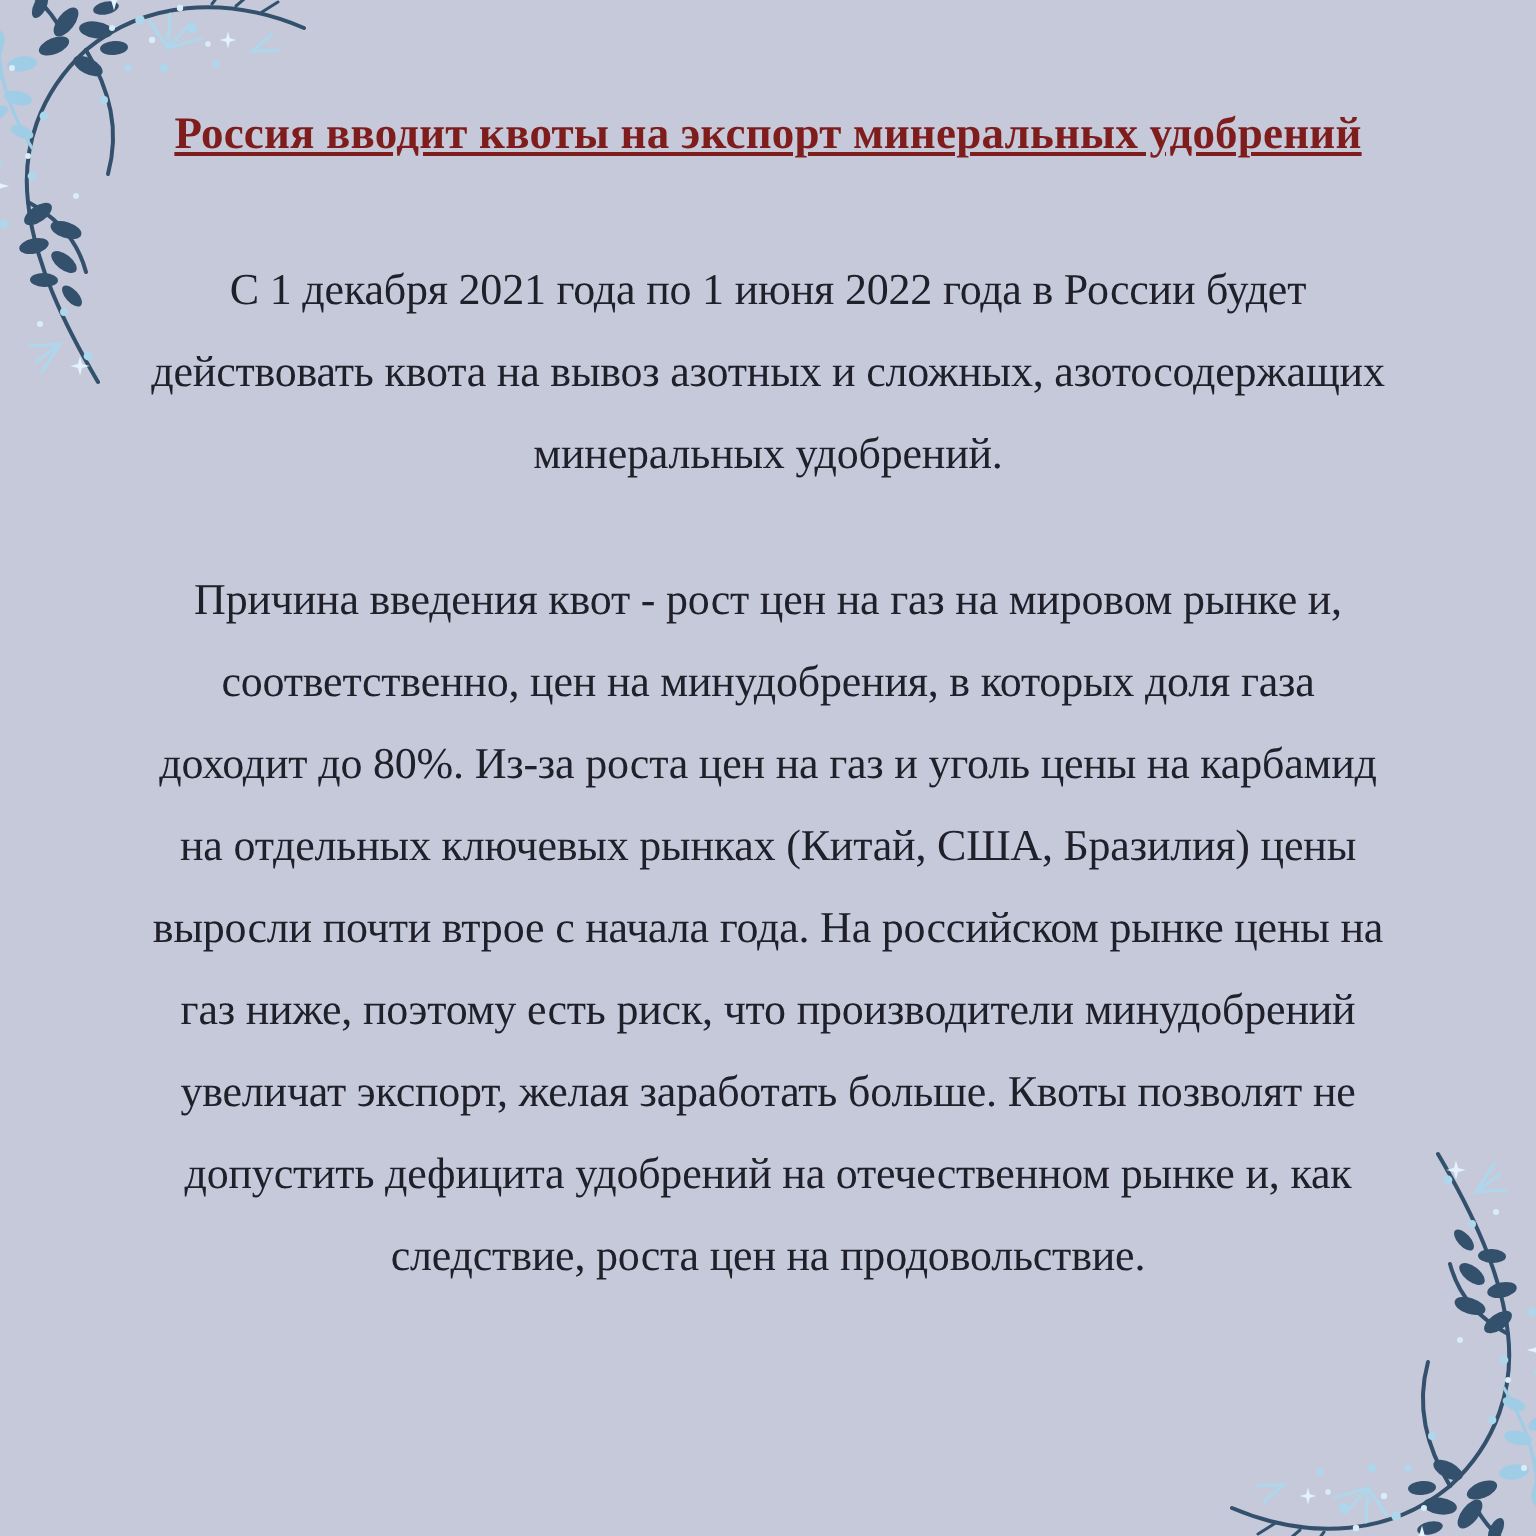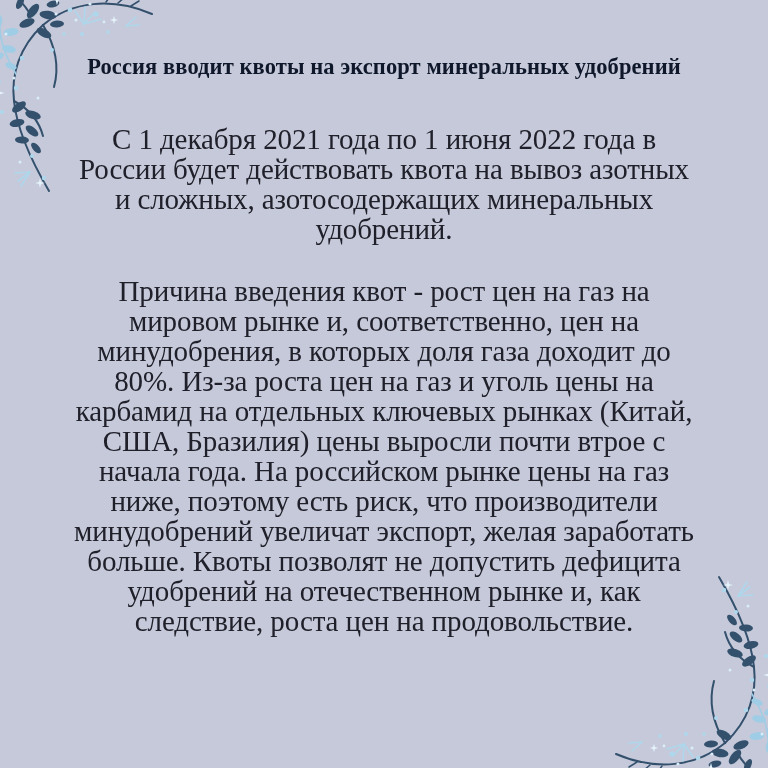--- a/index.html
+++ b/index.html
@@ -25,27 +25,28 @@
     left: 50%;
     transform: translateX(-50%);
     width: 620px;
     text-align: center;
     color: #20202a;
   }
   h1.title {
     font-size: 22.5px;
     line-height: 30px;
     font-weight: bold;
-    color: #0f172a;
+    color: #7f1d1d;
     margin: 0 0 42px 0;
     letter-spacing: 0.1px;
+    text-decoration: underline;
   }
   p.para {
-    font-size: 29px;
-    line-height: 30px;
+    font-size: 22px;
+    line-height: 41px;
     margin: 16px 0 32px 0;
     letter-spacing: -0.1px;
   }
   p.para:last-child { margin-bottom: 0; }
   .deco {
     position: absolute;
     pointer-events: none;
     line-height: 0;
   }
   .deco-tl { top: -10px; left: -14px; }

